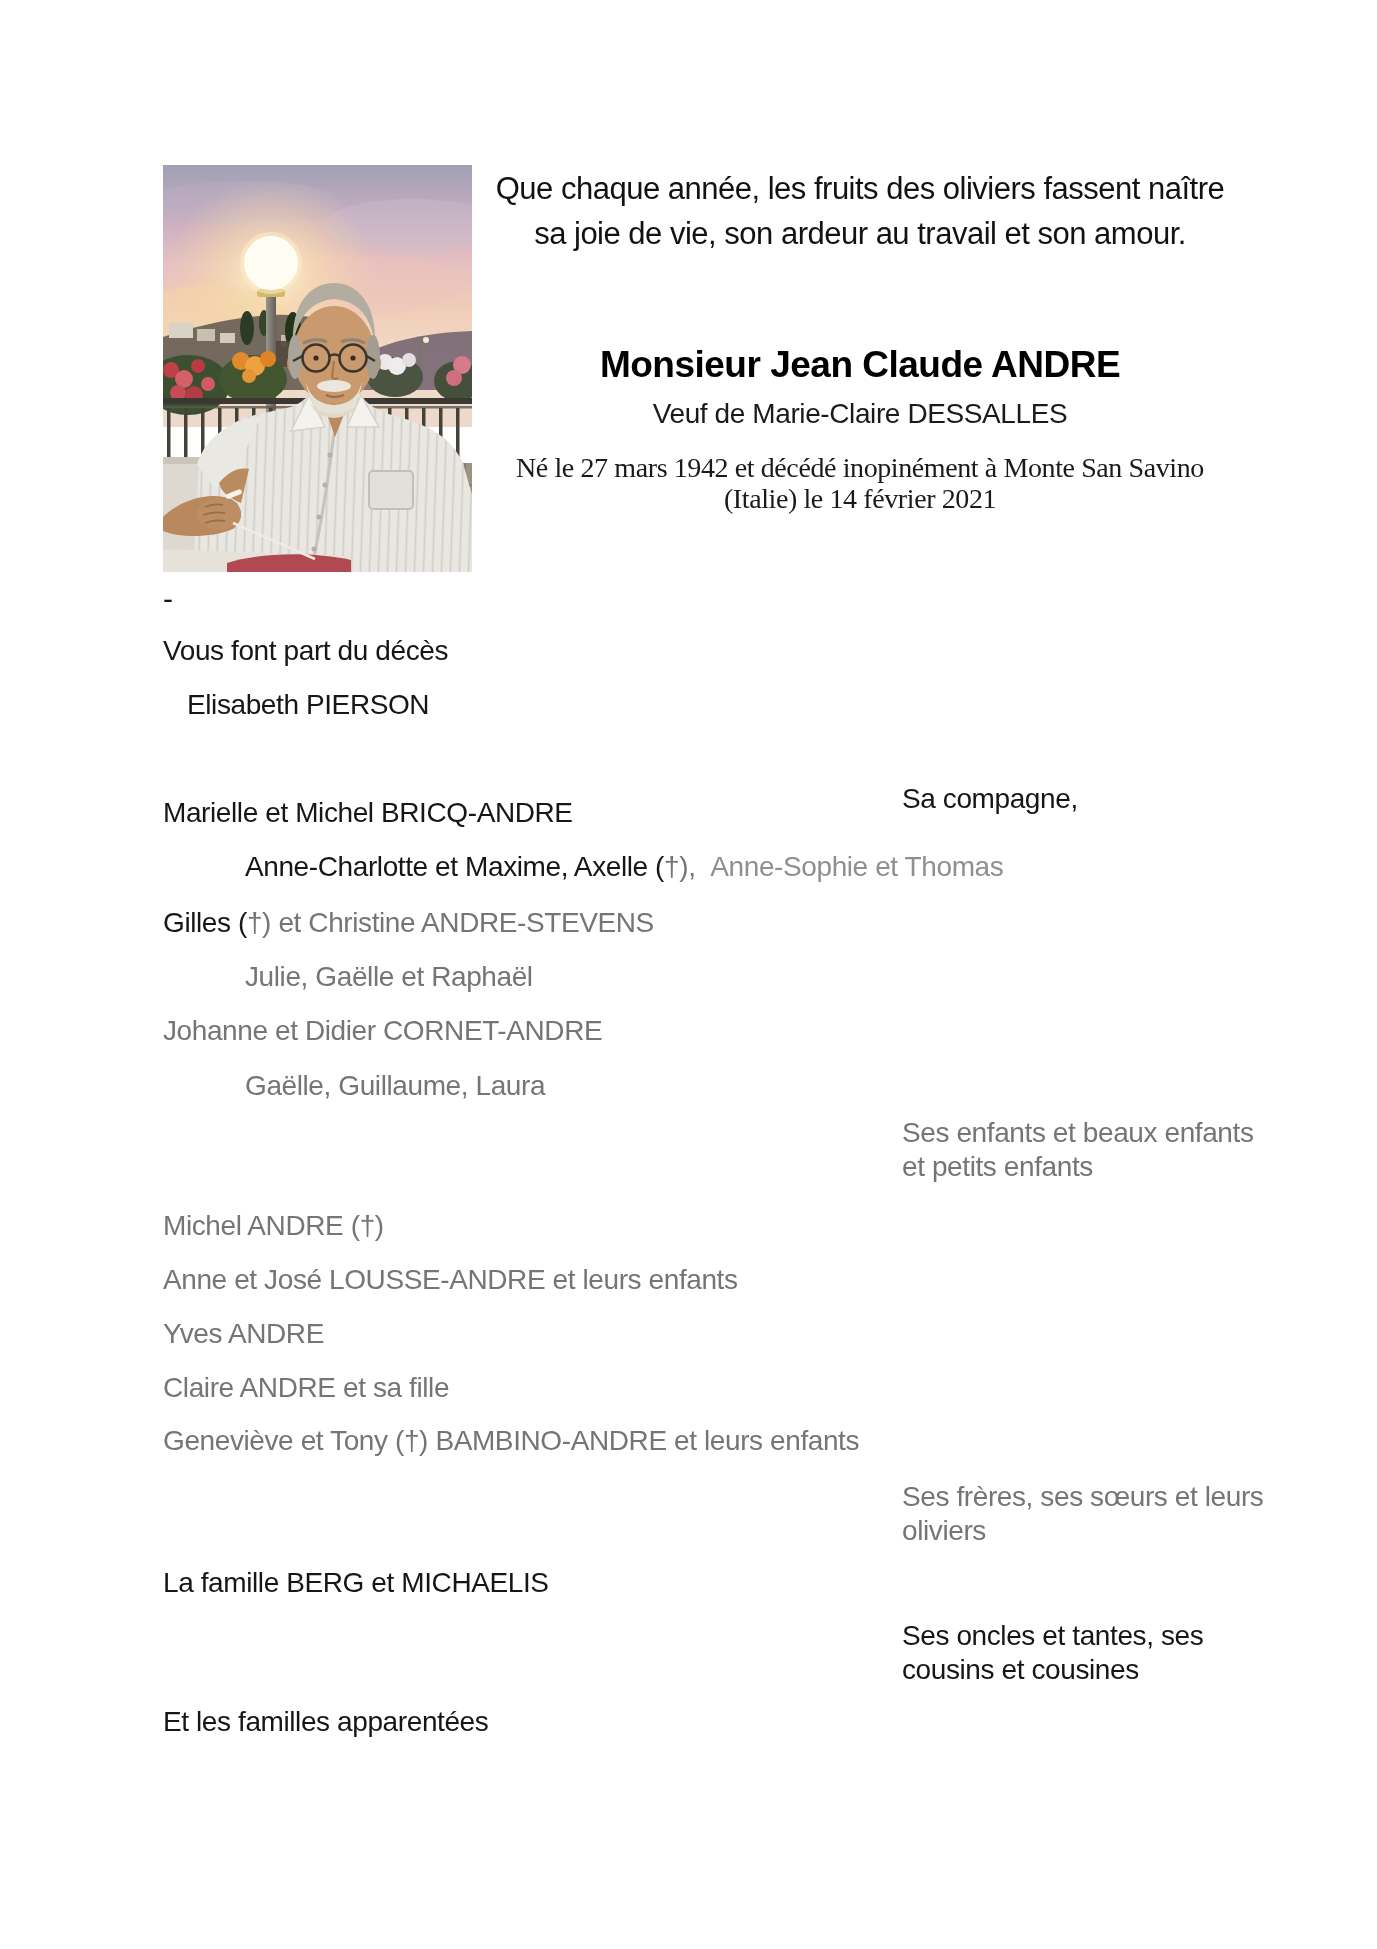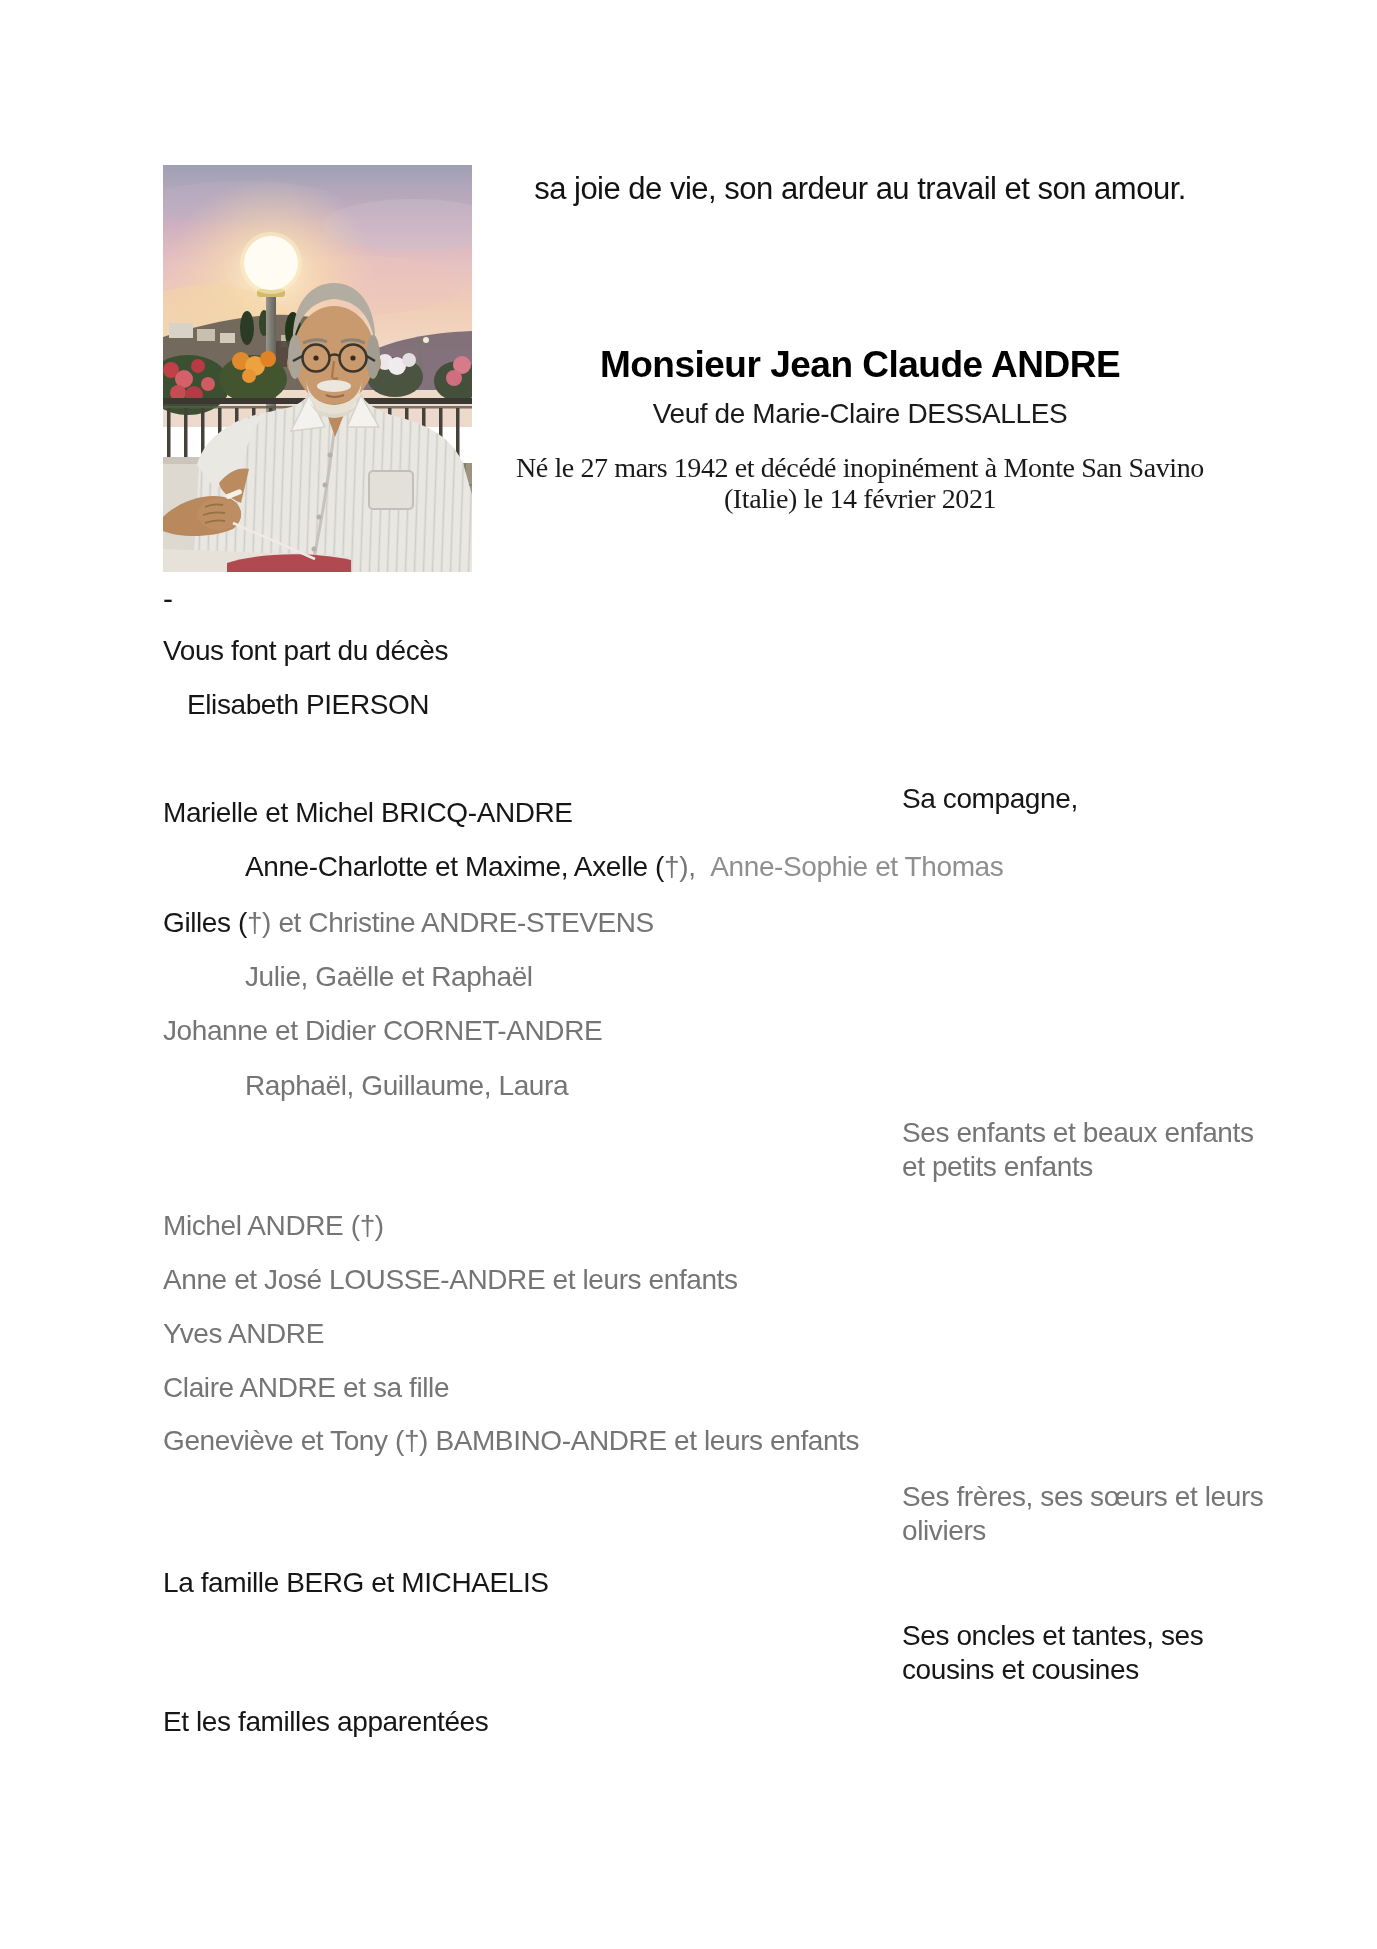--- a/index.html
+++ b/index.html
@@ -197,20 +197,21 @@
     <ellipse cx="56" cy="349" rx="22" ry="16" fill="#bd8e63"></ellipse>
     <path d="M42,342 Q50,338 60,340 M40,350 Q50,346 62,348 M42,358 Q52,354 62,356" stroke="#99703f" stroke-width="1.8" fill="none"></path>
     <rect x="62" y="330" width="17" height="5" rx="2.5" fill="#f5f2ea" transform="rotate(-22 62 330)"></rect>
     <path d="M0,384 L186,391 L186,407 L0,407 Z" fill="#e7e2d9"></path>
     <path d="M64,398 C100,387 150,387 188,395 L188,407 L64,407 Z" fill="#b04a50"></path>
     <path d="M70,358 L152,394" stroke="#eeebe4" stroke-width="2.5"></path>
   </g>
 </svg>
 
 <div class="abs hcol quote" style="top:166px;">
+  <div>Que chaque année, les fruits des oliviers fassent naître</div>
   <div>sa joie de vie, son ardeur au travail et son amour.</div>
 </div>
 
 <div class="abs hcol title" style="top:344px;">Monsieur Jean Claude ANDRE</div>
 
 <div class="abs hcol sub" style="top:398px;">Veuf de Marie-Claire DESSALLES</div>
 
 <div class="abs hcol born" style="top:452px;">
   <div>Né le 27 mars 1942 et décédé inopinément à Monte San Savino</div>
   <div>(Italie) le 14 février 2021</div>
@@ -220,21 +221,21 @@
 
 <div id="rows-host">
     <div class="row left" style="top: 633px;"><span class="tone-black">Vous font part du décès</span></div>
     <div class="row left" style="top: 687px; margin-left: 24px;"><span class="tone-black">Elisabeth PIERSON</span></div>
     <div class="row right" style="top: 741px; margin-top: 40px;"><span class="tone-black">Sa compagne,</span></div>
     <div class="row left" style="top: 795px;"><span class="tone-black">Marielle et Michel BRICQ-ANDRE</span></div>
     <div class="row indent" style="top: 849px;"><span class="tone-black">Anne-Charlotte et Maxime, Axelle (</span><span class="tone-gray">†),</span><span class="tone-gray-light">&nbsp;&nbsp;Anne-Sophie et Thomas</span></div>
     <div class="row left" style="top: 905px;"><span class="tone-black">Gilles (</span><span class="tone-gray">†) et Christine ANDRE-STEVENS</span></div>
     <div class="row indent" style="top: 959px;"><span class="tone-gray">Julie, Gaëlle et Raphaël</span></div>
     <div class="row left" style="top: 1013px;"><span class="tone-gray">Johanne et Didier CORNET-ANDRE</span></div>
-    <div class="row indent" style="top: 1068px;"><span class="tone-gray">Raphaël, Guillaume, Laura</span></div>
+    <div class="row indent" style="top: 1068px;"><span class="tone-gray">Gaëlle, Guillaume, Laura</span></div>
     <div class="row right" style="top: 1115px;"><span class="tone-gray">Ses enfants et beaux enfants</span></div>
     <div class="row right" style="top: 1149px;"><span class="tone-gray">et petits enfants</span></div>
     <div class="row left" style="top: 1208px;"><span class="tone-gray">Michel ANDRE (†)</span></div>
     <div class="row left" style="top: 1262px;"><span class="tone-gray">Anne et José LOUSSE-ANDRE et leurs enfants</span></div>
     <div class="row left" style="top: 1316px;"><span class="tone-gray">Yves ANDRE</span></div>
     <div class="row left" style="top: 1370px;"><span class="tone-gray">Claire ANDRE et sa fille</span></div>
     <div class="row left" style="top: 1423px;"><span class="tone-gray">Geneviève et Tony (†) BAMBINO-ANDRE et leurs enfants</span></div>
     <div class="row right" style="top: 1479px;"><span class="tone-gray">Ses frères, ses sœurs et leurs</span></div>
     <div class="row right" style="top: 1513px;"><span class="tone-gray">oliviers</span></div>
     <div class="row left" style="top: 1565px;"><span class="tone-black">La famille BERG et MICHAELIS</span></div>

